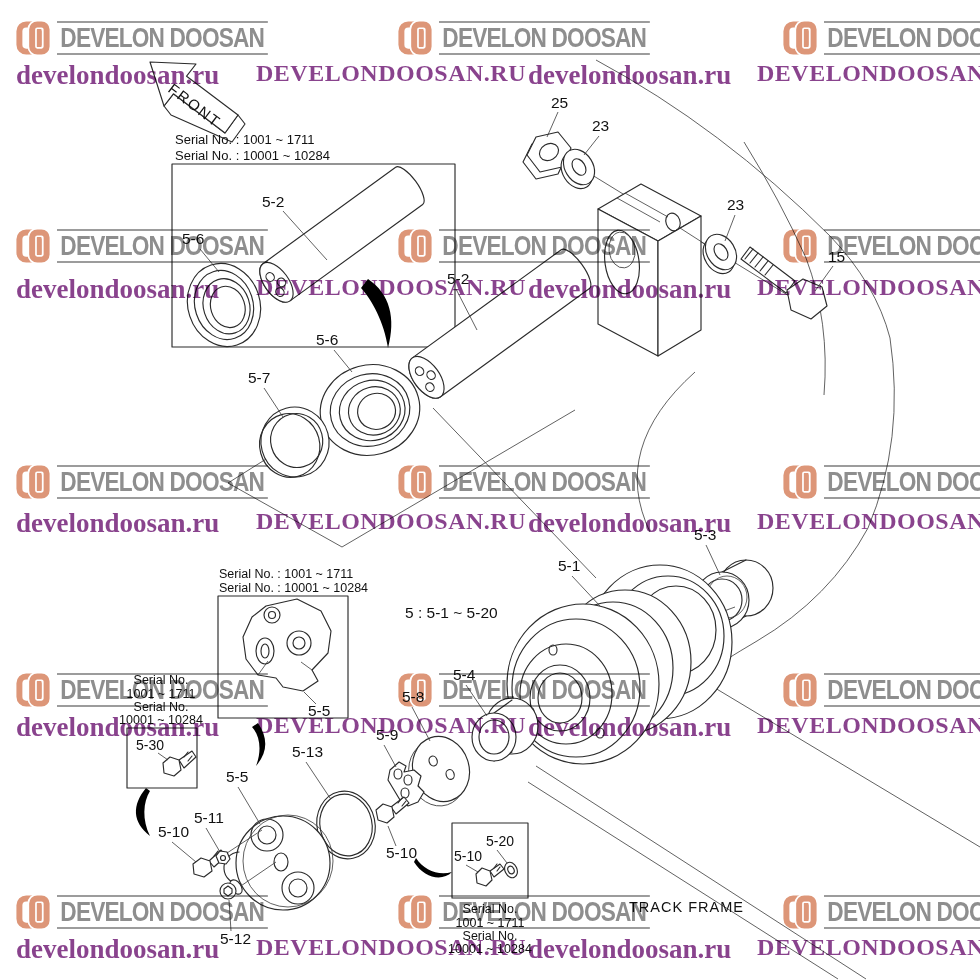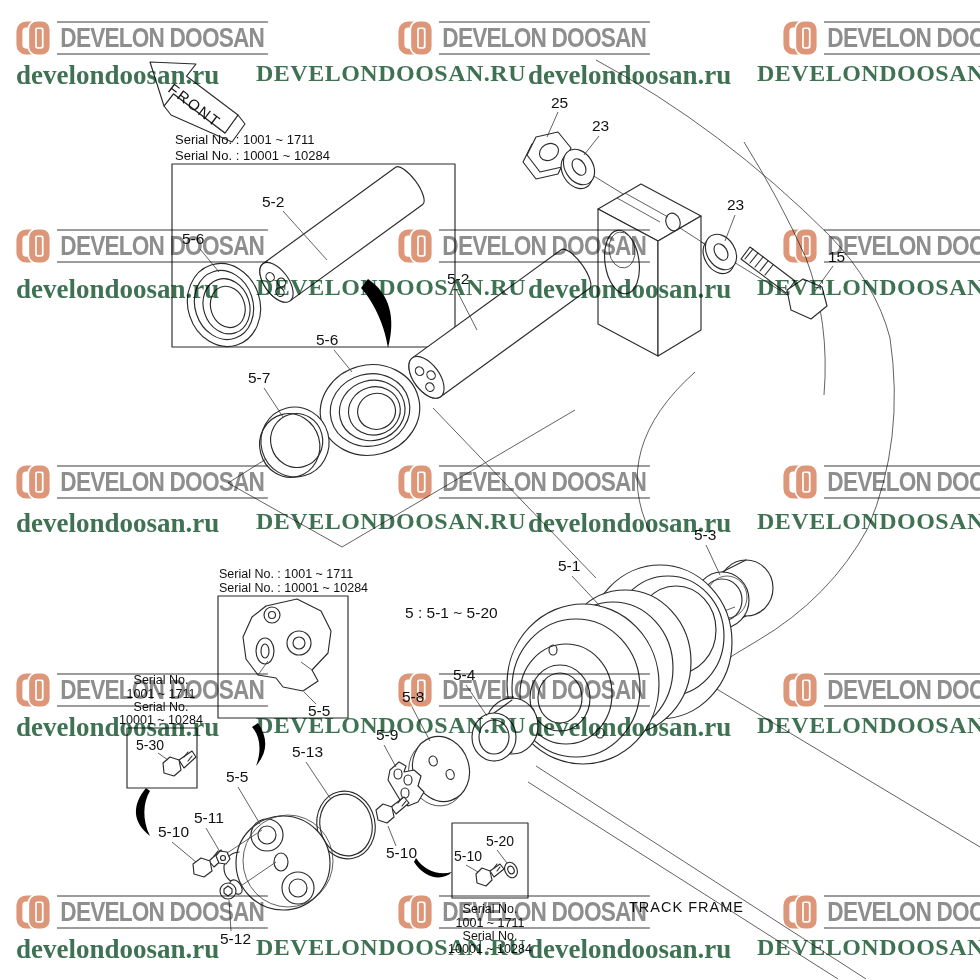--- a/index.html
+++ b/index.html
@@ -7,21 +7,21 @@
           font-family:"Liberation Sans",sans-serif;}
   .diagram-svg{position:absolute;left:0;top:0;}
   .wm-layer{position:absolute;left:0;top:0;width:980px;height:905px;
             mix-blend-mode:multiply;pointer-events:none;}
   .wm-logo{position:absolute;display:flex;align-items:center;gap:7px;}
   .wm-logo-text{font-family:"Liberation Sans",sans-serif;font-weight:700;font-size:27px;
                 color:#8e8e8e;letter-spacing:-1px;transform:scaleX(.84);transform-origin:left center;
                 border-top:2px solid #9c9c9c;border-bottom:2px solid #9c9c9c;
                 padding:1px 4px;line-height:1.05;white-space:nowrap;}
   .wm-site{position:absolute;font-family:"Liberation Serif",serif;font-weight:700;
-           color:#14532d;opacity:.82;white-space:nowrap;}
+           color:#701a75;opacity:.82;white-space:nowrap;}
   .wm-site.lower{font-size:27px;}
   .wm-site.upper{font-size:24px;letter-spacing:.5px;}
   
   .ln{fill:none;stroke:#2b2b2b;stroke-width:1.15;stroke-linejoin:round;stroke-linecap:round;}
   .lnw{fill:#fff;stroke:#2b2b2b;stroke-width:1.15;stroke-linejoin:round;}
   .thin{fill:none;stroke:#3a3a3a;stroke-width:.8;}
   .swoosh{fill:#000;stroke:none;}
   .lbl{font:15.5px "Liberation Sans",sans-serif;fill:#111;}
   .lbl-s{font:14px "Liberation Sans",sans-serif;fill:#111;}
   .ser{font:13px "Liberation Sans",sans-serif;fill:#111;}

